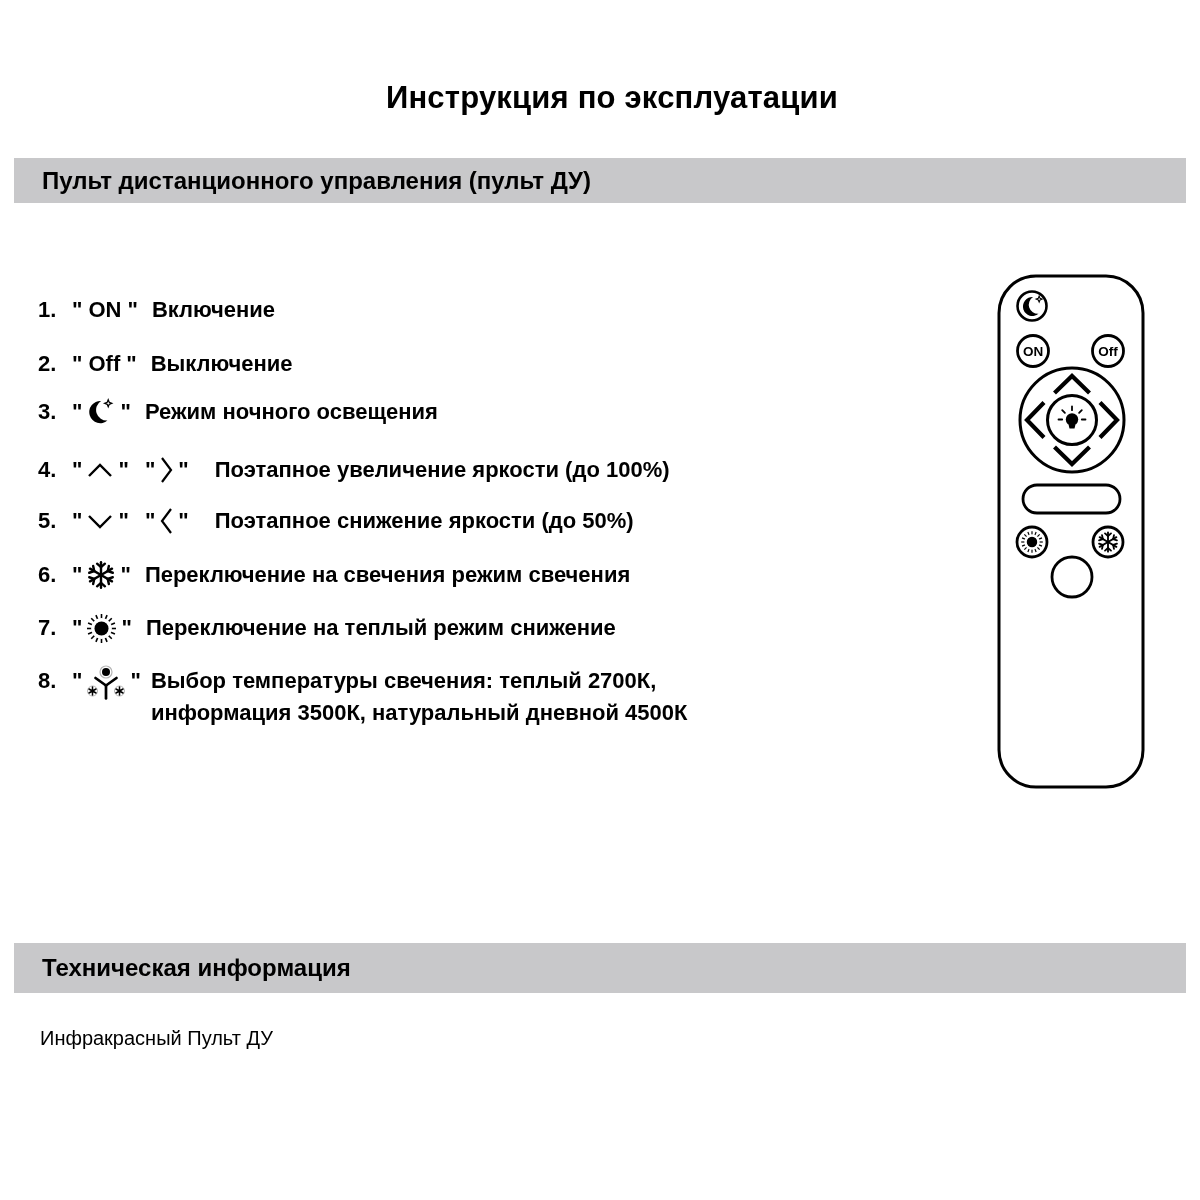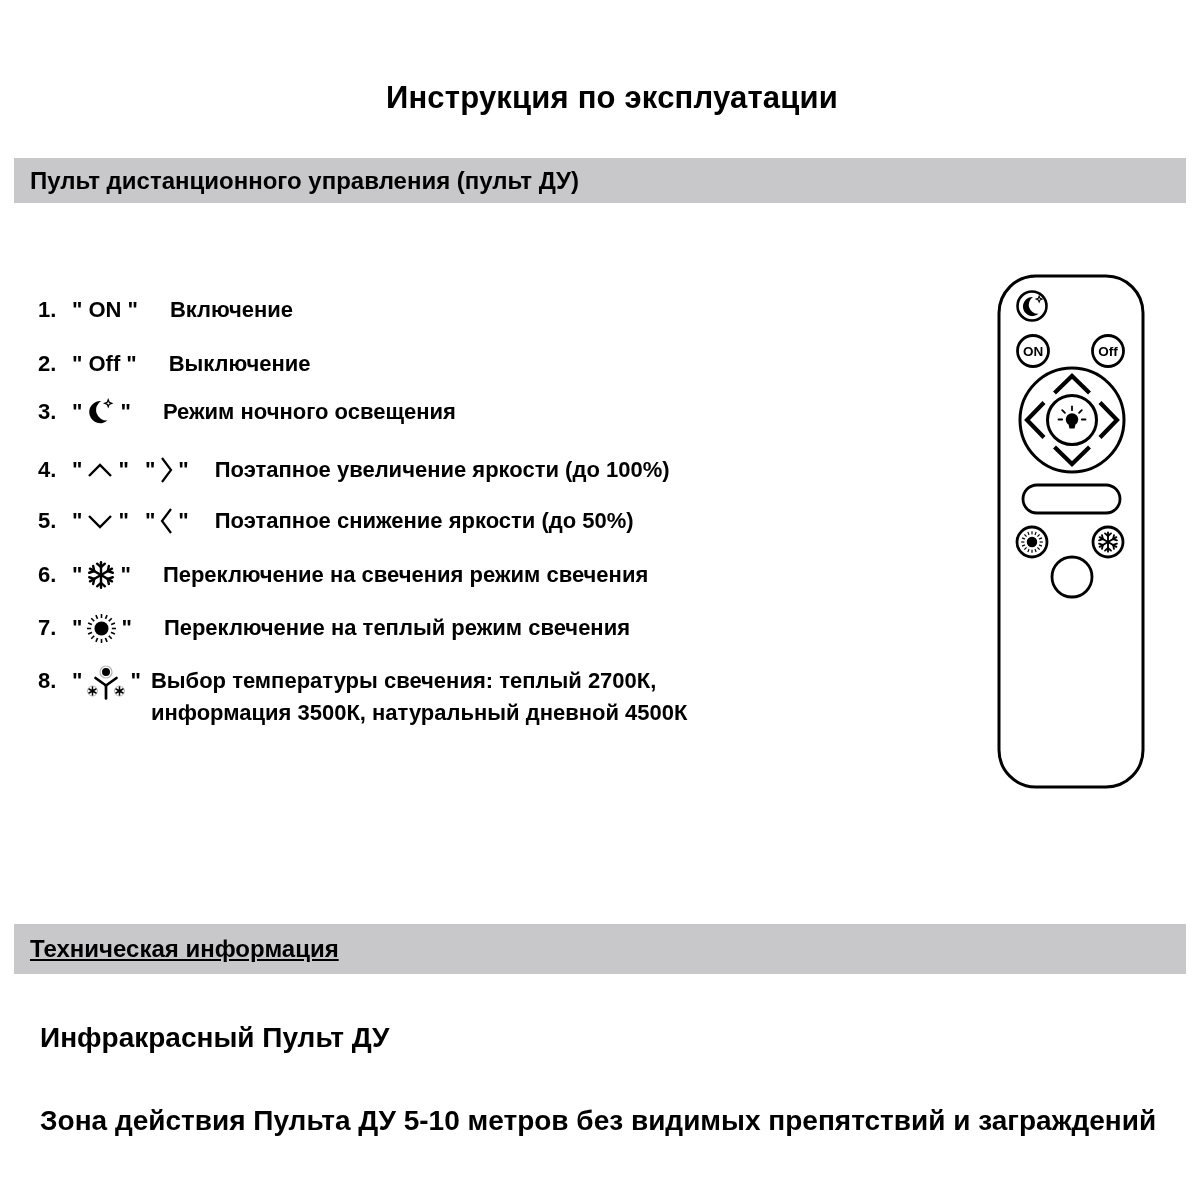--- a/index.html
+++ b/index.html
@@ -2,39 +2,39 @@
 <html><head>
 <meta charset="utf-8">
 <style>
   html,body{margin:0;padding:0;background:#fff;}
   body{width:1200px;height:1200px;position:relative;overflow:hidden;
        font-family:"Liberation Sans",sans-serif;color:#000;}
   .page{position:absolute;inset:0;}
   .title{position:absolute;top:68px;left:0;width:100%;text-align:center;
          font-size:31px;font-weight:bold;margin:12px;letter-spacing:.2px;}
   .banner{position:absolute;left:14px;right:14px;background:#c8c8ca;
-          display:flex;align-items:center;padding-left:16px;
+          display:flex;align-items:center;padding-left:28px;
           font-size:24px;font-weight:bold;box-sizing:border-box;}
   .banner-remote{top:158px;height:45px;}
-  .banner-tech{top:924px;height:50px;text-decoration:underline;}
+  .banner-tech{top:943px;height:50px;}
   .item{position:absolute;left:38px;display:flex;align-items:center;
         font-size:22px;font-weight:bold;line-height:32px;white-space:nowrap;}
   .item .num{width:30px;}
   .item .q{margin:0 4px;}
   .item .key{margin:0 2px;}
-  .item .desc{margin-left:28px;}
+  .item .desc{margin-left:10px;}
   .item .desc-wide{margin-left:22px;}
   .item .gap{width:8px;display:inline-block;}
   .icon{display:inline-flex;align-items:center;justify-content:center;}
   .item8{align-items:flex-start;}
   .item8 .desc-block{margin-left:6px;}
   .remote{position:absolute;left:995px;top:270px;}
   .remote text{font-family:"Liberation Sans",sans-serif;font-weight:bold;
                font-size:13.5px;text-anchor:middle;fill:#000;}
-  .tech-line{position:absolute;left:40px;font-size:28px;font-weight:bold;
+  .tech-line{position:absolute;left:40px;font-size:20px;font-weight:normal;
              line-height:30px;white-space:nowrap;}
   .tl0{top:1023px;} .tl1{top:1067px;} .tl2{top:1106px;}
   .defs-holder{position:absolute;width:0;height:0;overflow:hidden;}
 </style>
 </head>
 <body>
 
 <svg class="defs-holder" aria-hidden="true">
   <defs>
     <g id="sfarm" stroke="#000" stroke-width="2.1" stroke-linecap="round" fill="none">
@@ -192,21 +192,21 @@
 
   <div class="item" style="top:612px">
     <span class="num">7.</span>
     <span class="q">"</span>
     <span class="icon">
       <svg width="31" height="31" viewBox="-12.8 -12.8 25.6 25.6">
           <use href="#sung"></use>
         </svg>
     </span>
     <span class="q">"</span>
-    <span class="desc">Переключение на теплый режим свечения</span>
+    <span class="desc">Переключение на теплый режим снижение</span>
   </div>
 
   <div class="item item8" style="top:665px">
     <span class="num">8.</span>
     <span class="q">"</span>
     <span class="icon">
       <svg width="40" height="38" viewBox="-20 -20.5 40 38">
           <use href="#tempg"></use>
         </svg>
     </span>
@@ -252,15 +252,14 @@
       <use href="#sfg" transform="translate(113,272) scale(0.88)"></use>
     </g>
     <circle cx="77" cy="307" r="20" fill="#fff" stroke="#000" stroke-width="2.8"></circle>
   </svg>
 
   <div class="banner banner-tech">
     <span>Техническая информация</span>
   </div>
 
   <div class="tech-line tl0">Инфракрасный Пульт ДУ</div>
-  <div class="tech-line tl2">Зона действия Пульта ДУ 5-10 метров без видимых препятствий и заграждений</div>
 
 </div>
 
 </body></html>

